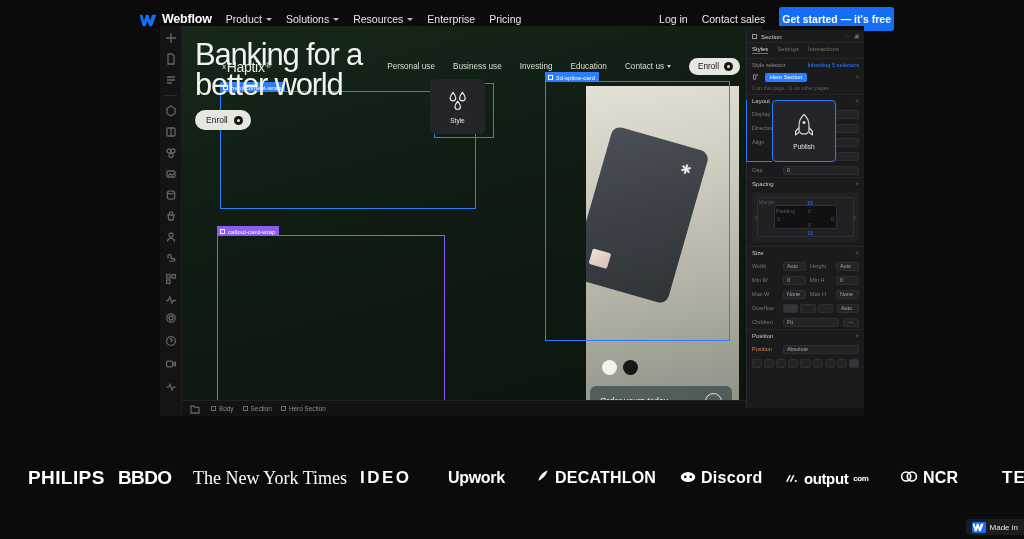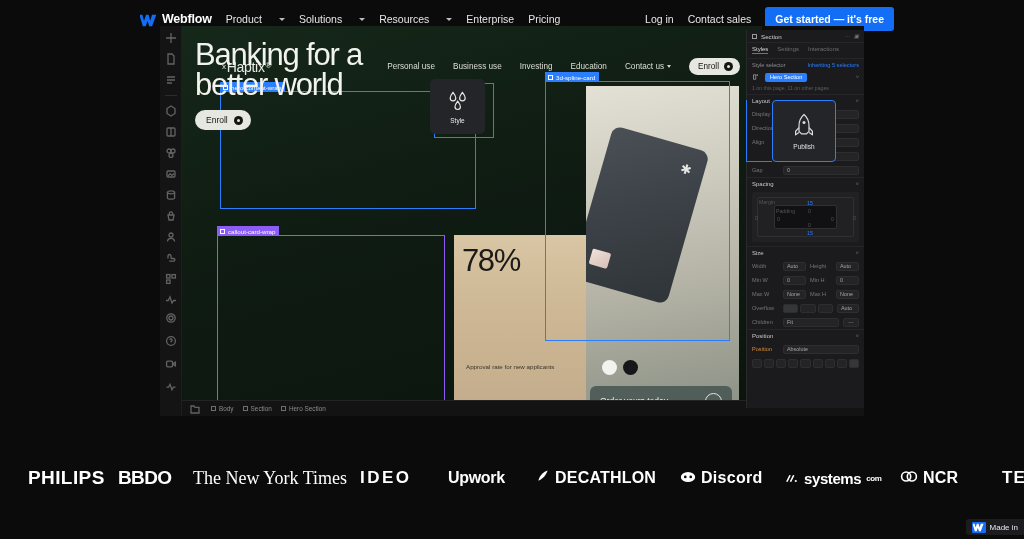--- a/index.html
+++ b/index.html
@@ -13,27 +13,27 @@
 
   
   .topnav {
     position: absolute; top: 0; left: 0; width: 1024px; height: 38px;
     background: #0b0b0c; display: flex; align-items: center;
   }
   .nav-left { display: flex; align-items: center; margin-left: 140px; gap: 14px; }
   .brand { display: flex; align-items: center; gap: 5px; }
   .brand-mark { width: 17px; height: 13px; }
   .brand-name { color: #fff; font-size: 12.5px; font-weight: bold; letter-spacing: -0.2px; }
-  .nav-item { color: #e6e6e6; font-size: 10.5px; display: flex; align-items: center; gap: 17px; cursor: pointer; }
+  .nav-item { color: #e6e6e6; font-size: 10.5px; display: flex; align-items: center; gap: 4px; cursor: pointer; }
   .caret { width: 0; height: 0; border-left: 3px solid transparent; border-right: 3px solid transparent; border-top: 3.5px solid #bdbdbd; margin-top: 1px; }
   .nav-right { position: absolute; right: 130px; display: flex; align-items: center; gap: 14px; }
   .nav-link { color: #e8e8e8; font-size: 10.5px; cursor: pointer; }
   .cta {
     background: #146EF5; color: #fff; font-size: 10.5px; font-weight: bold;
-    padding: 6px 10px; border-radius: 3px; cursor: pointer; white-space: nowrap;
+    padding: 6px 3px; border-radius: 3px; cursor: pointer; white-space: nowrap;
   }
 
   
   .designer {
     position: absolute; left: 160px; top: 26px; width: 704px; height: 390px;
     background: #0c0e0c;
   }
   
   .tool-rail {
     position: absolute; left: 0; top: 0; width: 22px; height: 390px;
@@ -431,24 +431,20 @@
         <div class="dots">
           <i class="dot-w"></i>
           <i class="dot-b"></i>
         </div>
         <div class="order-btn">
           <span>Order yours today</span>
           <i class="order-arrow">→</i>
         </div>
       </div>
 
-      <div class="pct-card">
-        <div class="pct-num">78%</div>
-        <div class="pct-cap">Approval rate for new applicants</div>
-      </div>
 
       <div class="callout-sel">
         <div class="callout-tag">
           <i class="tag-box"></i>
           <span>callout-card-wrap</span>
         </div>
       </div>
 
       <div class="spline-sel">
         <div class="spline-tag">
@@ -662,21 +658,21 @@
       </span>
       <span>Discord</span>
     </span>
     <span class="logo l-monday">
       <span>
         <svg viewBox="0 0 16 12" width="13" height="10">
             <path d="M1 10L5 2M5.5 10L9.5 2" stroke="#fff" stroke-width="2"></path>
             <circle cx="12" cy="9" r="1.3" fill="#fff"></circle>
           </svg>
       </span>
-      <span>systems</span>
+      <span>output</span>
         <span class="sm">com</span>
     </span>
     <span class="logo l-ncr">
       <span>
         <svg viewBox="0 0 22 16" width="18" height="13" fill="none" stroke="#fff" stroke-width="2">
             <circle cx="7.5" cy="8" r="5.6"></circle>
             <circle cx="14.5" cy="8" r="5.6"></circle>
           </svg>
       </span>
       <span>NCR</span>

